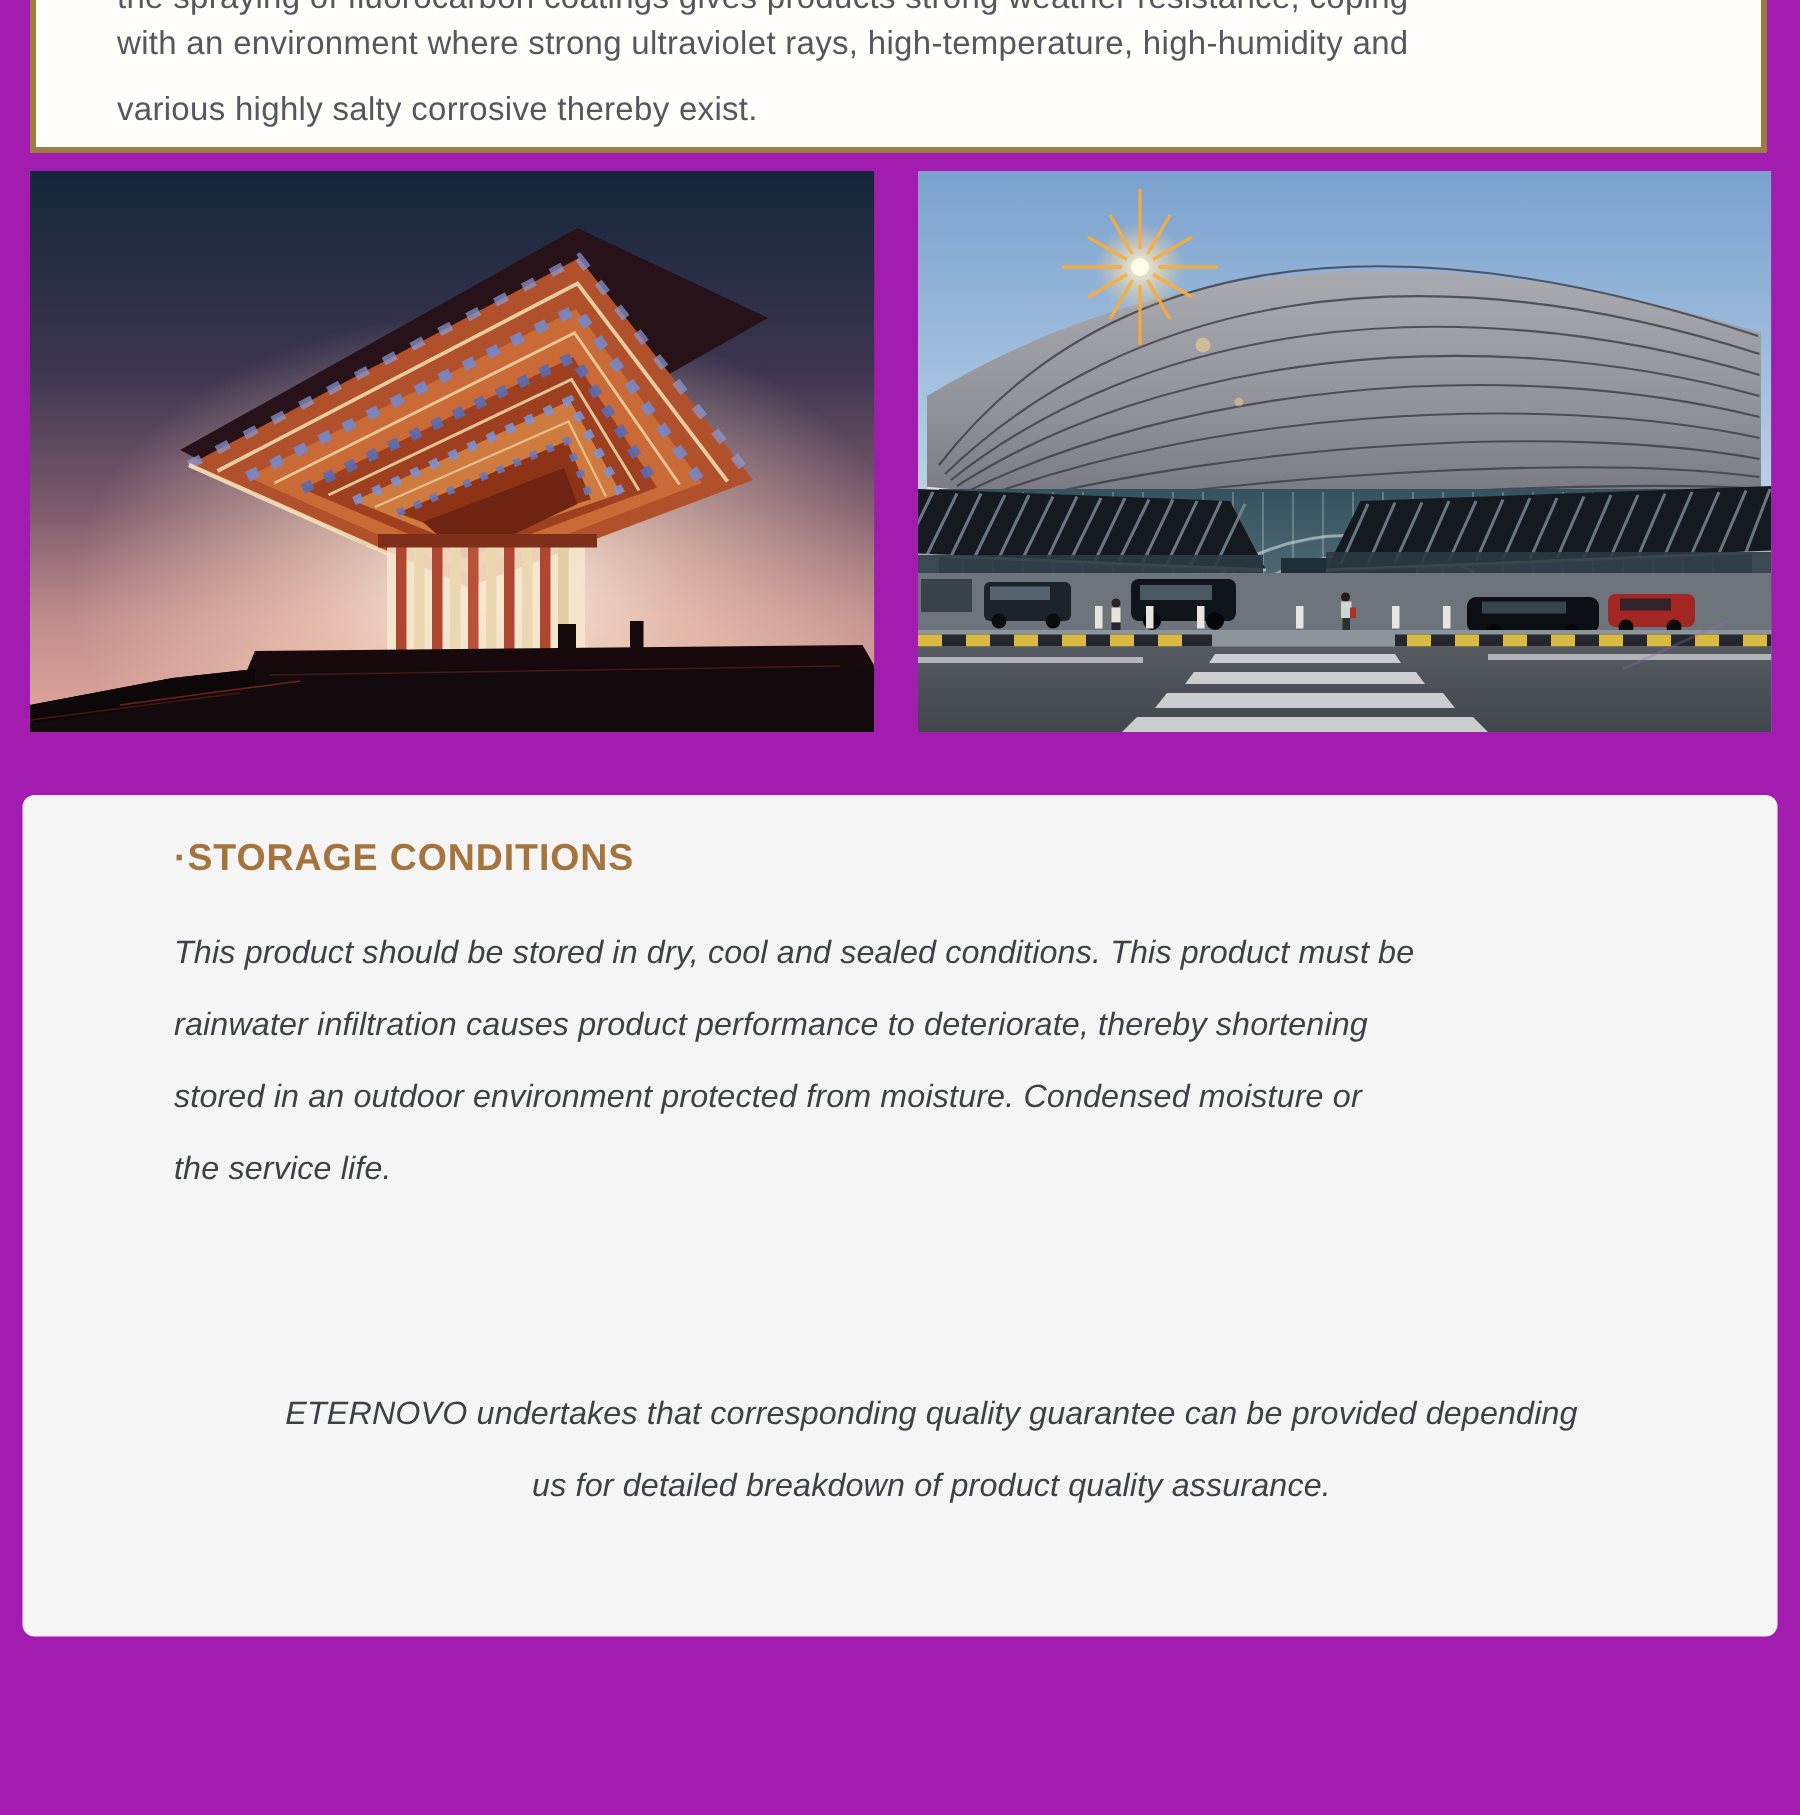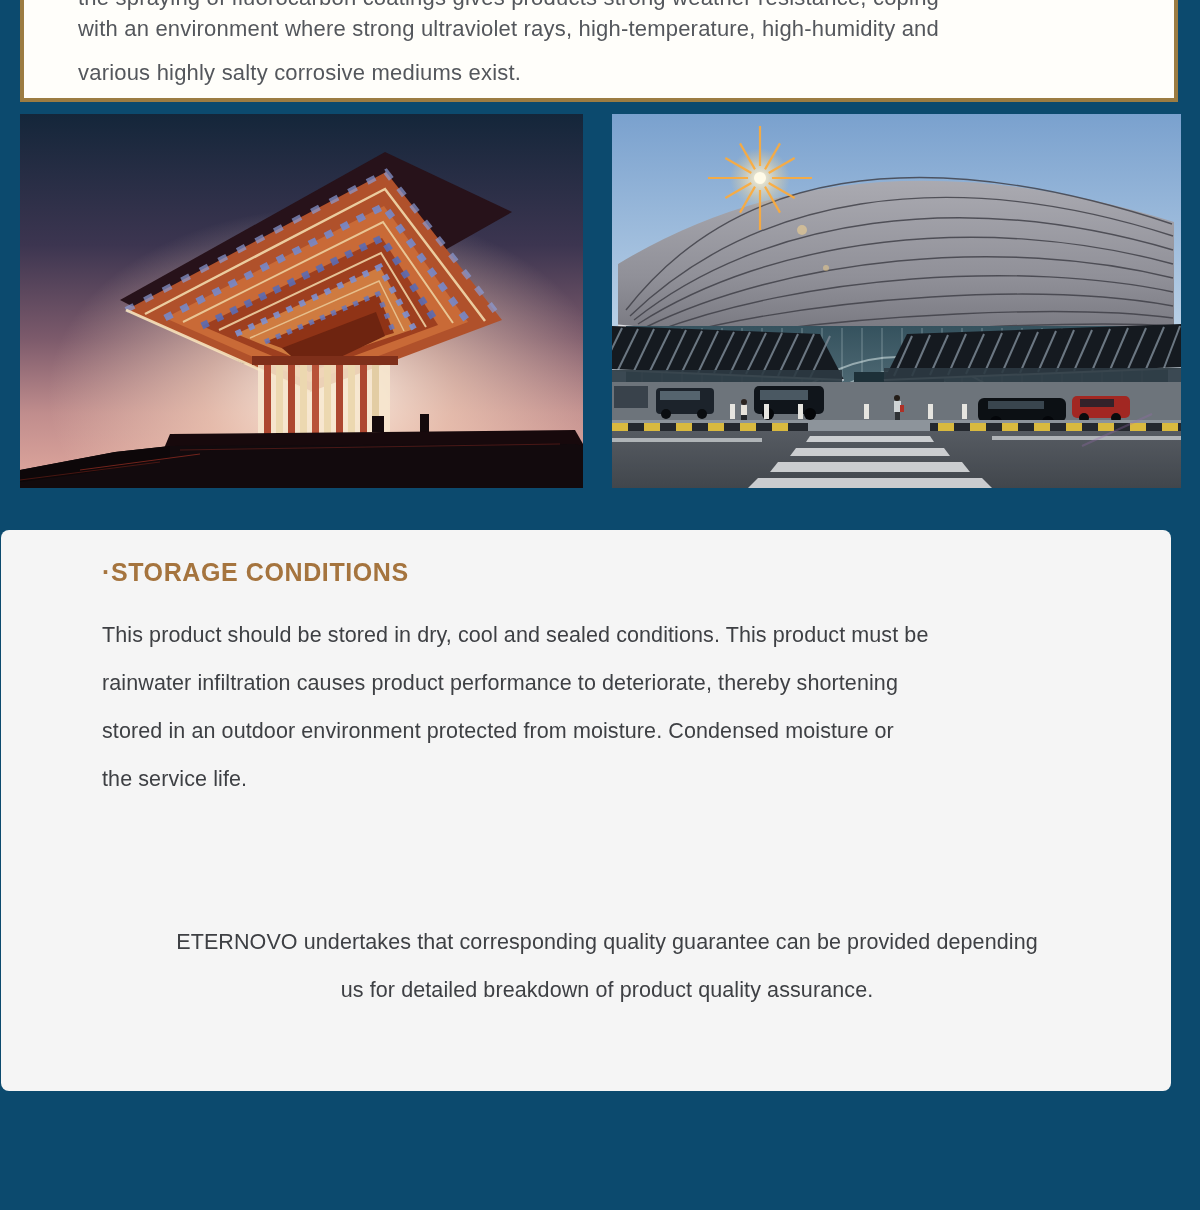--- a/index.html
+++ b/index.html
@@ -1,55 +1,55 @@
 <!DOCTYPE html>
 <html><head>
 <meta charset="utf-8">
 <style>
   html,body{margin:0;padding:0;background:#ffffff;}
-  #canvas{position:relative;width:1200px;height:1210px;background:#0c4a6e;overflow:hidden;
+  #canvas{position:relative;width:1200px;height:1210px;background:#a21caf;overflow:hidden;
           font-family:"Liberation Sans",sans-serif;}
 
   
   .notice{position:absolute;left:20px;top:-66px;width:1150px;height:160px;
           border:4px solid #9c7c42;background:#fffefa;}
   .notice-line{position:absolute;left:54px;right:40px;font-size:22px;line-height:30px;
                color:#54575c;letter-spacing:.2px;white-space:nowrap;}
   .notice-line.l0{top:45px;}
   .notice-line.l1{top:76px;}
   .notice-line.l2{top:120px;}
 
   
   .photo{position:absolute;top:114px;overflow:hidden;}
   .photo svg{display:block;}
   .photo-left{left:20px;width:563px;height:374px;}
   .photo-right{left:612px;width:569px;height:374px;}
 
   
-  .panel{position:absolute;left:1px;top:530px;width:1170px;height:561px;
+  .panel{position:absolute;left:15px;top:530px;width:1170px;height:561px;
          background:#f5f5f5;border-radius:8px;}
   .sec-title{position:absolute;left:101px;font-size:25px;font-weight:700;
              color:#a5743e;letter-spacing:.6px;white-space:nowrap;}
   .sec-title.t1{top:28px;}
   .sec-title.t2{top:331px;}
   .sec-body{position:absolute;left:101px;width:1010px;font-size:21.5px;
-            line-height:48px;color:#3e4044;letter-spacing:.1px;}
+            line-height:48px;color:#3e4044;letter-spacing:.1px;font-style:italic;}
   .sec-body.b1{top:81px;}
   .sec-body.b2{top:388px;text-align:center;}
   .sec-body div{white-space:nowrap;}
 </style>
 </head>
 <body>
 
 <div id="canvas">
 
   <div class="notice">
     <div class="notice-line l0">the spraying of fluorocarbon coatings gives products strong weather resistance, coping</div>
     <div class="notice-line l1">with an environment where strong ultraviolet rays, high-temperature, high-humidity and</div>
-    <div class="notice-line l2">various highly salty corrosive mediums exist.</div>
+    <div class="notice-line l2">various highly salty corrosive thereby exist.</div>
   </div>
 
   <div class="photo photo-left">
     <svg viewBox="0 0 563 374" width="563" height="374">
       <defs>
         <linearGradient id="lsky" x1="0" y1="0" x2="0" y2="1">
           <stop offset="0" stop-color="#14263a"></stop>
           <stop offset=".35" stop-color="#3c3550"></stop>
           <stop offset=".6" stop-color="#7c5a6b"></stop>
           <stop offset=".8" stop-color="#c08d8d"></stop>

